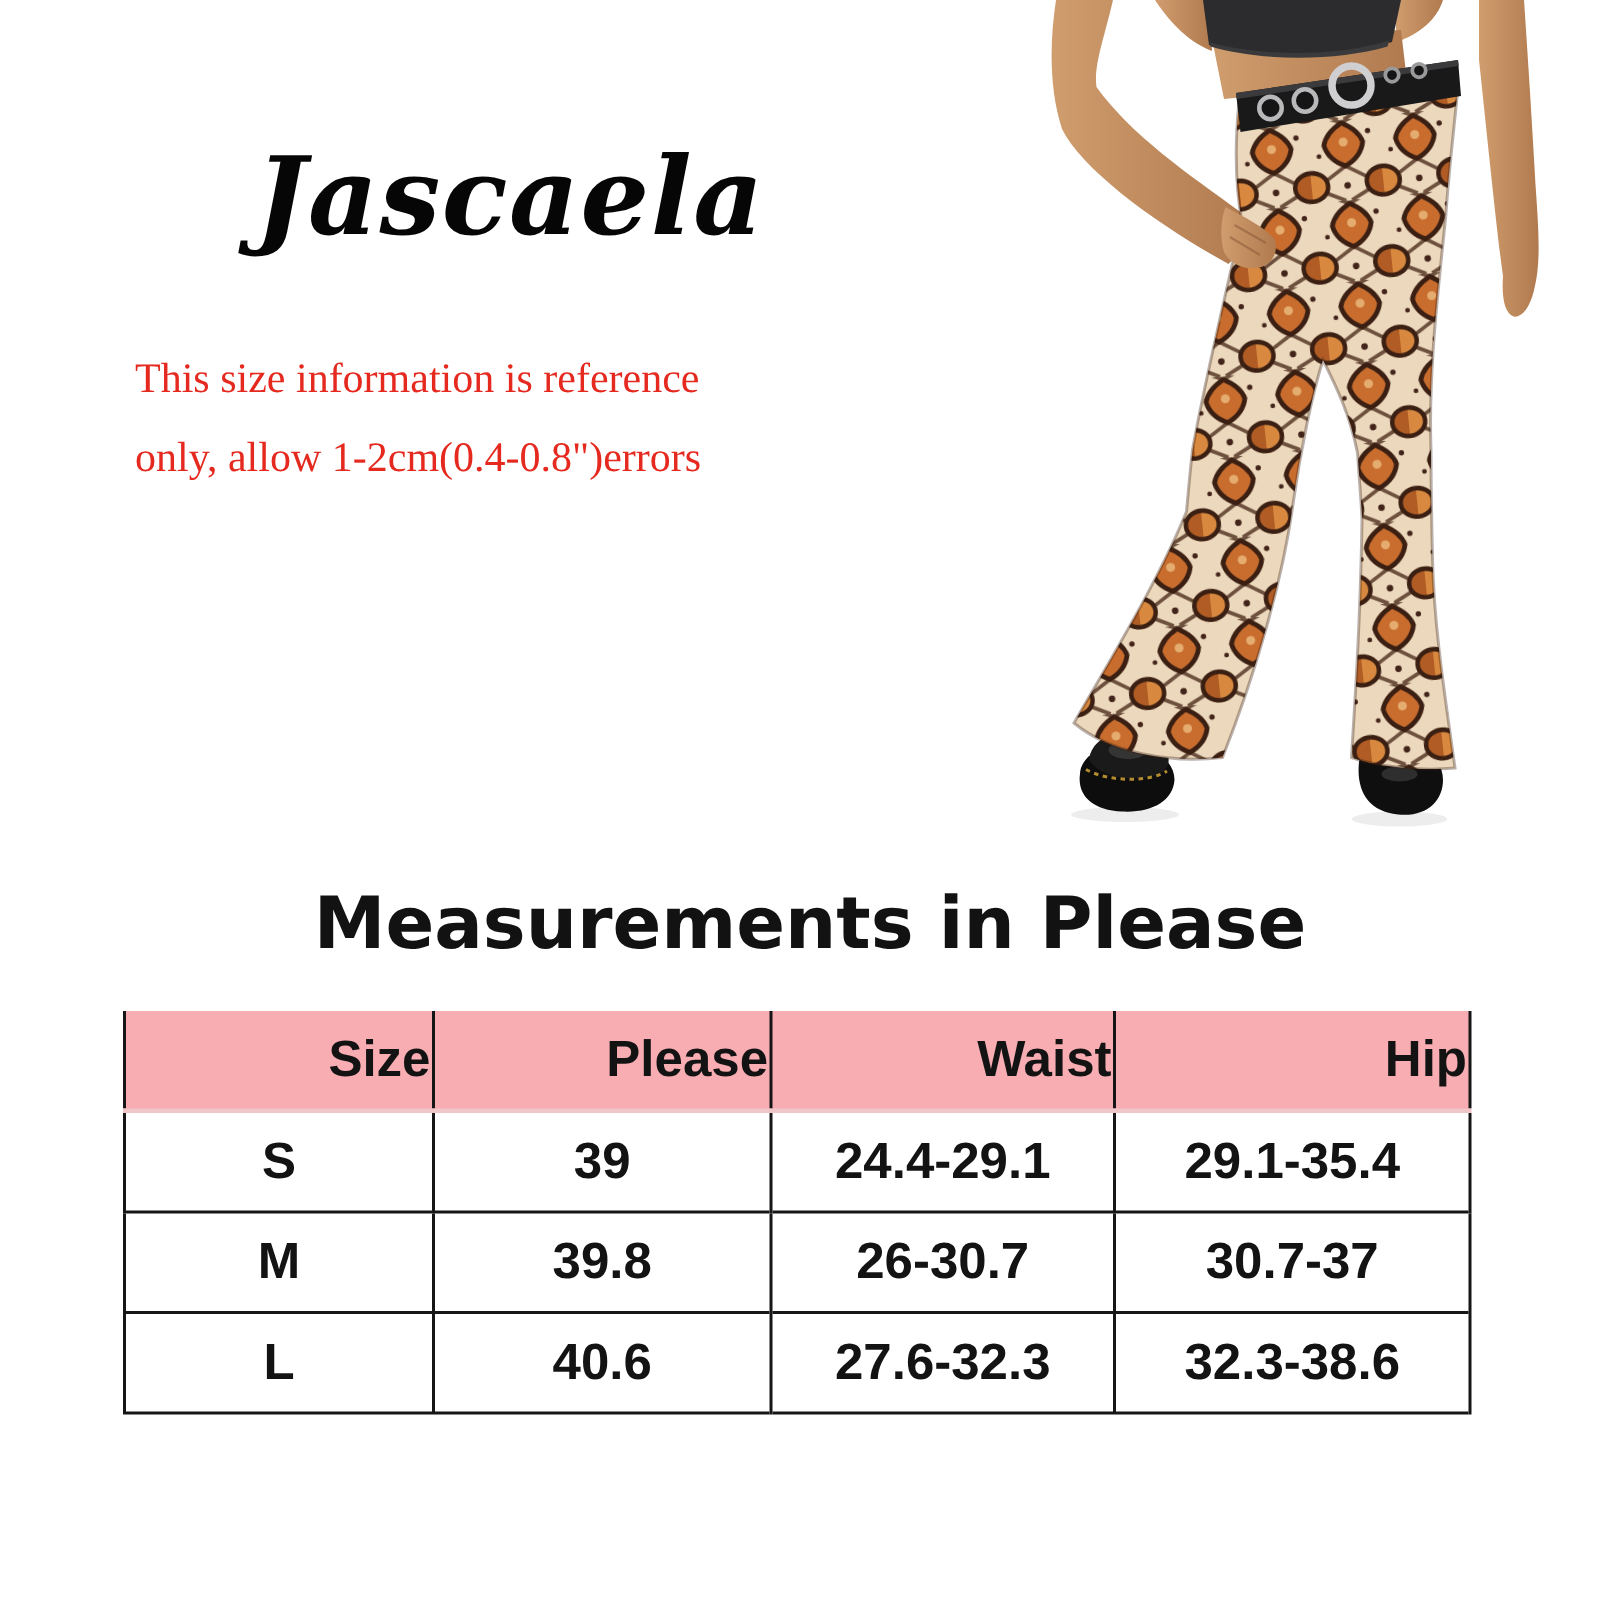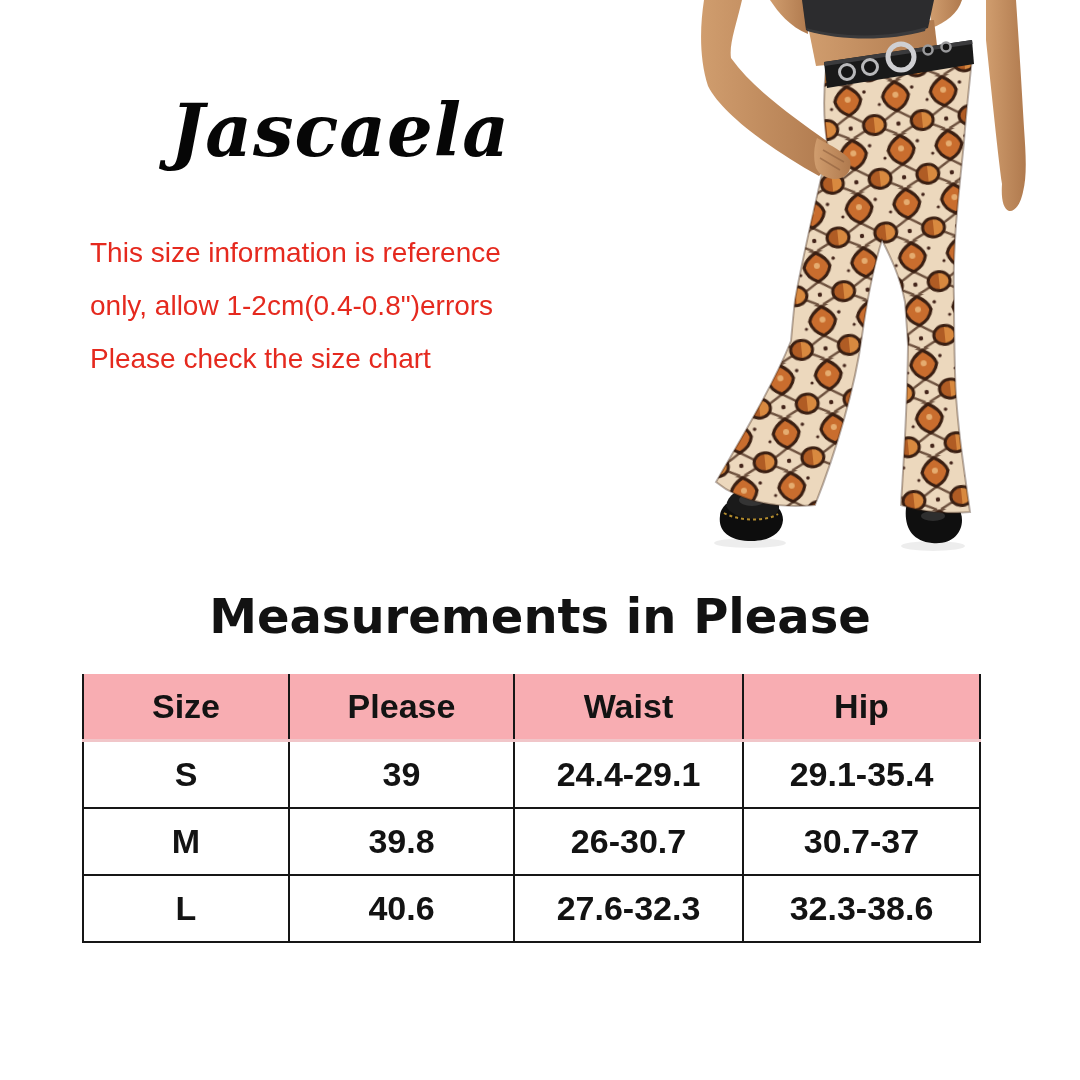--- a/index.html
+++ b/index.html
@@ -6,60 +6,59 @@
   body{width:1080px;height:1080px;background:#ffffff;overflow:hidden;}
   .canvas{position:relative;width:1080px;height:792px;background:#ffffff;font-family:"Liberation Sans",sans-serif;}
 
   .brand{
     position:absolute;left:140px;top:88px;width:400px;text-align:center;
     font-family:"DejaVu Serif",serif;font-style:italic;font-weight:bold;
     font-size:72px;color:#060606;letter-spacing:1px;
   }
 
   .disclaimer{position:absolute;left:90px;top:226px;width:560px;
-    font-family:Liberation Sans, sans-serif;font-size:28px;color:#e5291e;}
+    font-family:Liberation Serif, serif;font-size:28px;color:#e5291e;}
   .disclaimer .line{height:53px;line-height:53px;white-space:nowrap;}
 
   .photo{position:absolute;left:620px;top:0;width:460px;height:560px;}
 
   .heading{
     position:absolute;left:0;top:588px;width:1080px;text-align:center;
     font-family:"DejaVu Sans",sans-serif;font-weight:bold;font-size:48px;
     color:#121212;letter-spacing:0px;
   }
 
   table.size-table{
     position:absolute;left:82px;top:674px;border-collapse:collapse;table-layout:fixed;
     border-bottom:2px solid #161616;
   }
   table.size-table th{
     height:63px;background:#f8adb2;
     border-left:2px solid #161616;border-right:2px solid #161616;
     border-bottom:3px solid #f1c6c9;
-    text-align:center;font-size:34px;font-weight:bold;color:#131313;
+    text-align:right;font-size:34px;font-weight:bold;color:#131313;
     font-family:"Liberation Sans",sans-serif;
   }
   table.size-table td{
     height:63px;border-left:2px solid #161616;border-right:2px solid #161616;
     text-align:center;font-size:34px;font-weight:bold;color:#131313;
     font-family:"Liberation Sans",sans-serif;
   }
   table.size-table tbody tr + tr td{border-top:2px solid #161616;}
 </style>
 </head>
 <body>
 
 <div class="canvas">
 
   <div class="brand">Jascaela</div>
 
   <div class="disclaimer">
     <div class="line">This size information is reference</div>
     <div class="line">only, allow 1-2cm(0.4-0.8")errors</div>
-    <div class="line">Please check the size chart</div>
   </div>
 
   <svg class="photo" viewBox="0 0 460 560" aria-hidden="true">
     <defs>
       <linearGradient id="skinGrad" x1="0" y1="0" x2="1" y2="0">
         <stop offset="0" stop-color="#d09d6e"></stop>
         <stop offset="1" stop-color="#b07a4e"></stop>
       </linearGradient>
       <pattern id="snakeskin" width="48" height="54" patternUnits="userSpaceOnUse" patternTransform="rotate(-6)">
         <rect width="48" height="54" fill="#ecd8bd"></rect>

